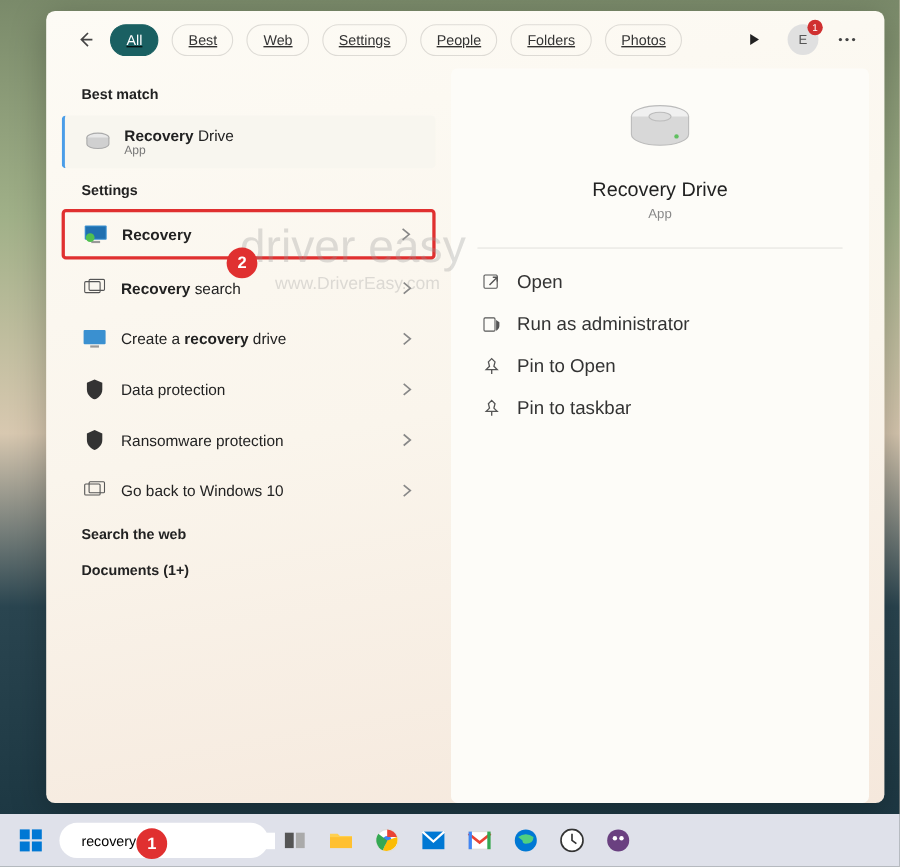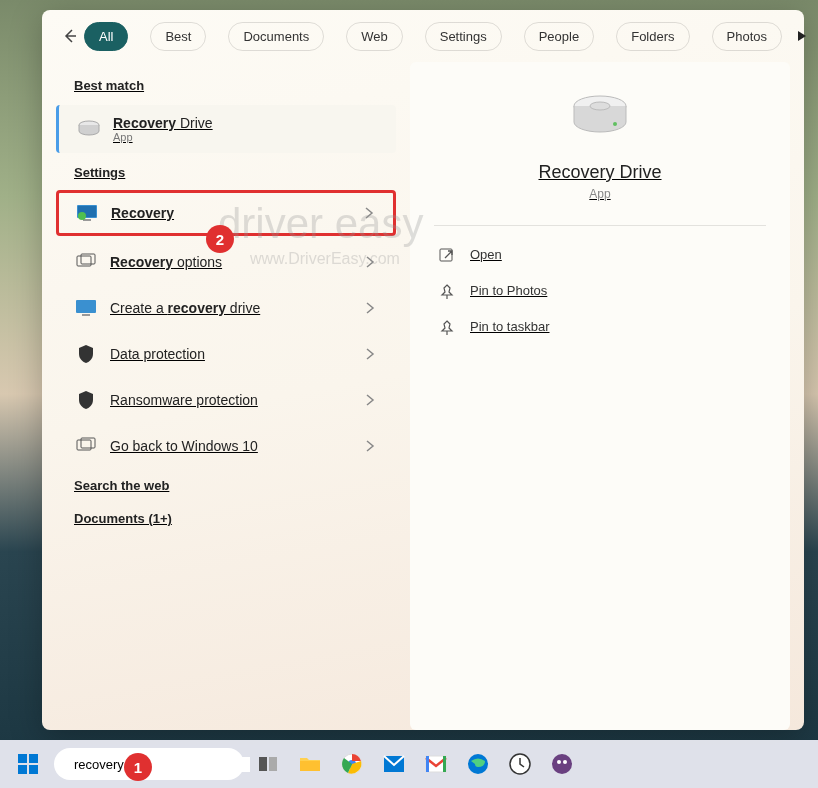--- a/index.html
+++ b/index.html
@@ -1,46 +1,46 @@
 <!DOCTYPE html>
 <html><head>
   <meta charset="utf-8">
   <style>
     * { margin: 0; padding: 0; box-sizing: border-box; font-family: 'Segoe UI', sans-serif; }
     body { width: 818px; height: 788px; background: linear-gradient(135deg, #8fa890 0%, #b8c59c 30%, #f0d8c8 60%, #e8d0c0 100%); position: relative; overflow: hidden; }
     .desktop-bg { position: absolute; inset: 0; background: linear-gradient(180deg, #7a8a6a 0%, #a0b088 25%, #d8c8b0 50%, #2a4550 70%, #1a3540 100%); }
     .search-panel { position: absolute; top: 10px; left: 42px; width: 762px; height: 720px; background: linear-gradient(170deg, #fdfbf5 0%, #faf5ec 50%, #f5e8dc 100%); border-radius: 8px; box-shadow: 0 8px 32px rgba(0,0,0,0.25); display: flex; flex-direction: column; }
     .header { display: flex; align-items: center; padding: 10px 20px 10px 20px; gap: 6px; }
     .back-btn { width: 32px; height: 32px; display: flex; align-items: center; justify-content: center; cursor: pointer; border-radius: 4px; }
-    .tabs { display: flex; gap: 22px; flex: 1; }
+    .tabs { display: flex; gap: 12px; flex: 1; text-decoration: underline; }
     .tab { padding: 6px 14px; border-radius: 16px; font-size: 13px; color: #333; background: transparent; border: 1px solid rgba(0,0,0,0.12); cursor: pointer; }
     .tab.active { background: #1a6062; color: #fff; border-color: #1a6062; }
     .play-icon { width: 20px; height: 20px; display: flex; align-items: center; justify-content: center; margin: 0 8px; }
     .avatar { width: 28px; height: 28px; border-radius: 50%; background: #e0e0e0; display: flex; align-items: center; justify-content: center; font-size: 12px; color: #555; position: relative; margin-left: 6px; }
     .avatar-badge { position: absolute; top: -4px; right: -4px; width: 14px; height: 14px; background: #d03030; border-radius: 50%; color: #fff; font-size: 9px; display: flex; align-items: center; justify-content: center; }
     .more-btn { width: 28px; height: 28px; display: flex; align-items: center; justify-content: center; margin-left: 6px; cursor: pointer; }
-    .content { display: flex; flex: 1; padding: 0 14px 0; gap: 14px; overflow: hidden; text-decoration: underline; }
+    .content { display: flex; flex: 1; padding: 0 14px 0; gap: 14px; overflow: hidden; }
     .left-col { flex: 1; display: flex; flex-direction: column; gap: 2px; padding-top: 8px; }
     .section-label { font-size: 13px; font-weight: 600; color: #222; padding: 8px 18px; }
     .result-item { display: flex; align-items: center; padding: 10px 18px; gap: 12px; cursor: pointer; border-radius: 4px; }
     .best-match { background: #f8f6ef; border-left: 3px solid #4a9de8; margin: 2px 0; }
     .result-icon { width: 24px; height: 24px; display: flex; align-items: center; justify-content: center; font-size: 16px; }
     .result-text { flex: 1; display: flex; flex-direction: column; }
     .result-title { font-size: 14px; color: #222; }
     .result-title b { font-weight: 600; }
     .result-sub { font-size: 11px; color: #777; }
     .chevron { width: 16px; height: 16px; color: #888; }
     .highlight-box { border: 3px solid #e03030; padding: 8px 16px !important; margin: 0 0 2px 0; }
     .right-col { width: 380px; background: #fdfcf8; border-radius: 6px; padding: 30px 24px; display: flex; flex-direction: column; align-items: center; }
     .preview-icon { width: 60px; height: 50px; margin-bottom: 20px; }
     .preview-title { font-size: 18px; font-weight: 400; color: #222; margin-bottom: 4px; }
     .preview-sub { font-size: 12px; color: #888; margin-bottom: 24px; }
     .divider { width: 100%; height: 1px; background: rgba(0,0,0,0.1); margin-bottom: 12px; }
     .action-list { width: 100%; display: flex; flex-direction: column; }
-    .action-item { display: flex; gap: 14px; padding: 9px 4px; cursor: pointer; font-size: 13px; color: #333; }
+    .action-item { display: flex; align-items: center; gap: 14px; padding: 9px 4px; cursor: pointer; font-size: 17px; color: #333; }
     .action-icon { width: 18px; height: 18px; color: #555; }
     .taskbar { position: absolute; bottom: 0; left: 0; right: 0; height: 48px; background: rgba(240,240,248,0.92); display: flex; align-items: center; padding: 0 8px; gap: 6px; }
     .start-btn { width: 40px; height: 40px; display: flex; align-items: center; justify-content: center; cursor: pointer; }
     .search-box { width: 190px; height: 32px; background: #fff; border-radius: 16px; display: flex; align-items: center; padding: 0 12px; gap: 8px; position: relative; }
     .search-input { border: none; outline: none; font-size: 13px; flex: 1; }
     .taskbar-icon { width: 36px; height: 36px; display: flex; align-items: center; justify-content: center; cursor: pointer; font-size: 18px; }
     .annotation { position: absolute; width: 28px; height: 28px; background: #e03030; border-radius: 50%; color: #fff; font-size: 15px; font-weight: 600; display: flex; align-items: center; justify-content: center; z-index: 100; }
     .watermark { position: absolute; top: 200px; left: 170px; font-size: 42px; color: rgba(150,150,150,0.3); font-weight: 300; pointer-events: none; z-index: 50; margin-left: 48px; }
     .watermark-url { position: absolute; top: 250px; left: 250px; font-size: 16px; color: rgba(150,150,150,0.3); pointer-events: none; z-index: 50; text-align: center; }
   </style>
@@ -52,21 +52,20 @@
 <div class="search-panel">
   <div class="header">
     <div class="back-btn">
       <svg width="16" height="16" viewBox="0 0 16 16">
           <path d="M10 2 L4 8 L10 14 M4 8 H14" stroke="#444" stroke-width="1.5" fill="none"></path>
         </svg>
     </div>
     <div class="tabs">
       <div class="tab active">All</div>
       <div class="tab">Best</div>
-      <div class="tab">Documents</div>
       <div class="tab">Web</div>
       <div class="tab">Settings</div>
       <div class="tab">People</div>
       <div class="tab">Folders</div>
       <div class="tab">Photos</div>
     </div>
     <div class="play-icon">
       <svg width="12" height="12" viewBox="0 0 12 12">
           <path d="M2 1 L10 6 L2 11 Z" fill="#222"></path>
         </svg>
@@ -120,21 +119,21 @@
       </div>
 
       <div class="result-item">
         <div class="result-icon">
             <svg width="20" height="18" viewBox="0 0 20 18">
               <rect x="1" y="3" width="14" height="10" stroke="#555" fill="none" rx="1"></rect>
               <rect x="5" y="1" width="14" height="10" stroke="#555" fill="none" rx="1"></rect>
             </svg>
           </div>
         <div class="result-text">
-            <div class="result-title"><span></span><b>Recovery</b><span> options</span></div>
+            <div class="result-title"><span></span><b>Recovery</b><span> search</span></div>
           </div>
         <svg class="chevron" viewBox="0 0 16 16">
             <path d="M5 3 L11 8 L5 13" stroke="#888" stroke-width="1.5" fill="none"></path>
           </svg>
       </div>
 
       <div class="result-item">
         <div class="result-icon">
             <svg width="22" height="18" viewBox="0 0 22 18">
               <rect x="1" y="1" width="20" height="13" fill="#3a90d0" rx="1"></rect>
@@ -214,23 +213,30 @@
       <div class="action-list">
         <div class="action-item">
           <svg class="action-icon" viewBox="0 0 18 18">
               <rect x="2" y="2" width="12" height="12" stroke="#555" fill="none" rx="1"></rect>
               <path d="M7 11 L14 4 M10 4 h4 v4" stroke="#555" fill="none" stroke-width="1.3"></path>
             </svg>
           <span>Open</span>
         </div>
         <div class="action-item">
           <svg class="action-icon" viewBox="0 0 18 18">
+              <rect x="2" y="3" width="10" height="12" stroke="#555" fill="none" rx="1"></rect>
+              <path d="M13 5 L16 7 v3 c0 3 -2 4 -3 5 V5" fill="#555"></path>
+            </svg>
+          <span>Run as administrator</span>
+        </div>
+        <div class="action-item">
+          <svg class="action-icon" viewBox="0 0 18 18">
               <path d="M9 2 L12 5 L11 9 L14 12 L9 12 L9 16 L9 12 L4 12 L7 9 L6 5 Z" stroke="#555" fill="none" stroke-width="1.2"></path>
             </svg>
-          <span>Pin to Photos</span>
+          <span>Pin to Open</span>
         </div>
         <div class="action-item">
           <svg class="action-icon" viewBox="0 0 18 18">
               <path d="M9 2 L12 5 L11 9 L14 12 L9 12 L9 16 L9 12 L4 12 L7 9 L6 5 Z" stroke="#555" fill="none" stroke-width="1.2"></path>
             </svg>
           <span>Pin to taskbar</span>
         </div>
       </div>
     </div>
   </div>

